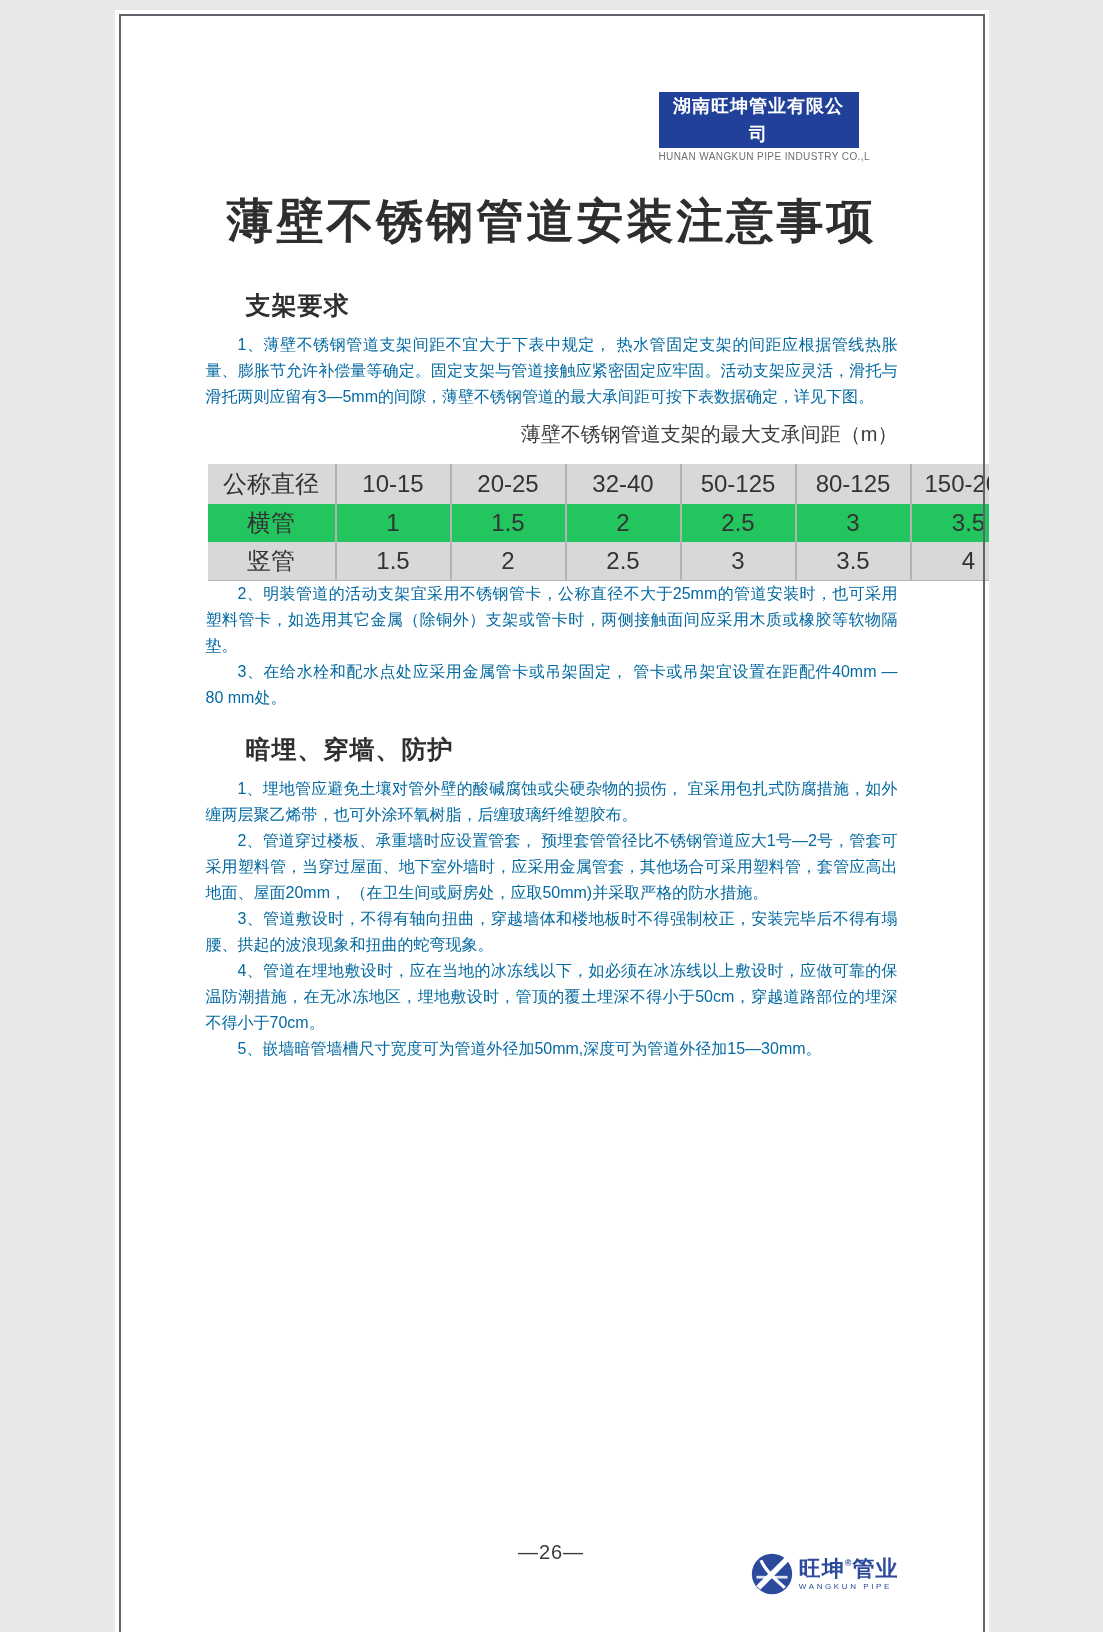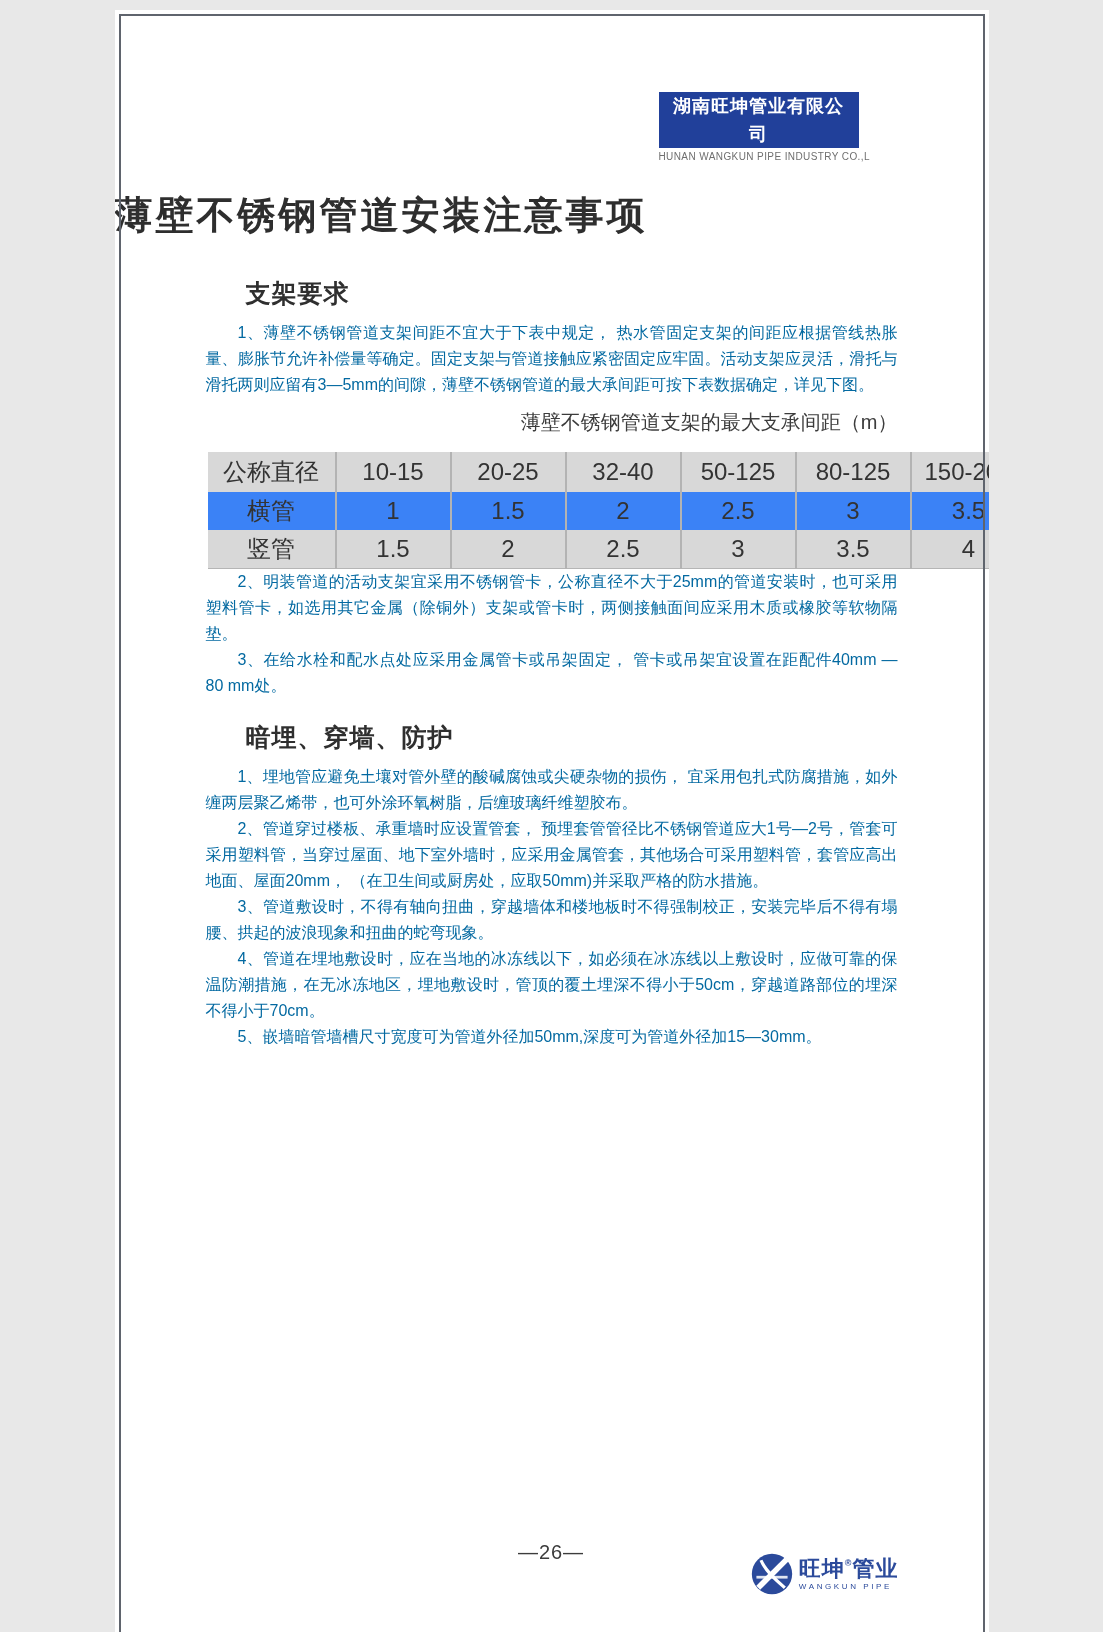--- a/index.html
+++ b/index.html
@@ -36,22 +36,22 @@
   }
   .company-en {
     margin-top:3px;
     font-size:10px;
     color:#6f6f6f;
     letter-spacing:0.4px;
     white-space:nowrap;
   }
   .doc-title {
     margin:28px 0 0;
-    text-align:left;
-    font-size:38px;
+    text-align:center;
+    font-size:47px;
     font-weight:bold;
     letter-spacing:3px;
     color:#2e2e2e;
   }
   .content { padding:0 91px; }
   .section-heading {
     margin:36px 0 10px 40px;
     font-size:25px;
     font-weight:bold;
     color:#2f2f2f;
@@ -84,21 +84,21 @@
     border-bottom:1px solid #b5b5b5;
   }
   table.spacing-table col.first { width:128px; }
   table.spacing-table td {
     height:38px;
     padding:0;
   }
   table.spacing-table tr.hdr td { height:40px; }
   table.spacing-table td + td { border-left:2px solid #b3b3b3; }
   tr.row-gray td { background:#d8d8d8; }
-  tr.row-white td { background:#3b82f6; }
+  tr.row-white td { background:#22c55e; }
   .after-table { margin-top:26px; }
   
   .page-num {
     position:absolute;
     left:0; right:1px; bottom:78px;
     text-align:center;
     font-size:20px;
     color:#3c3c3c;
     letter-spacing:1px;
   }

